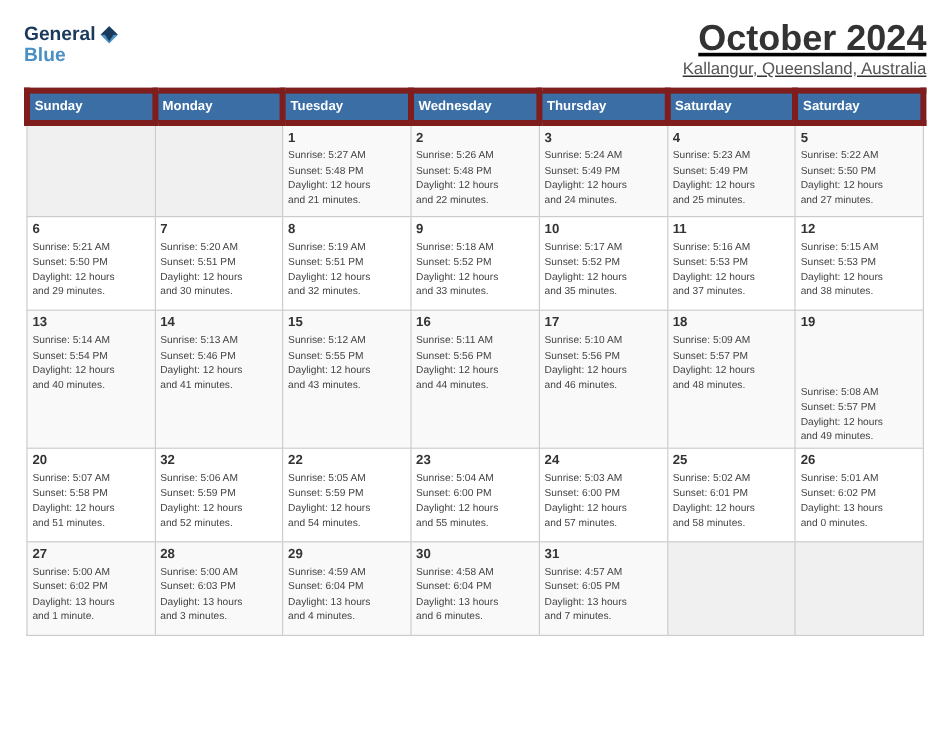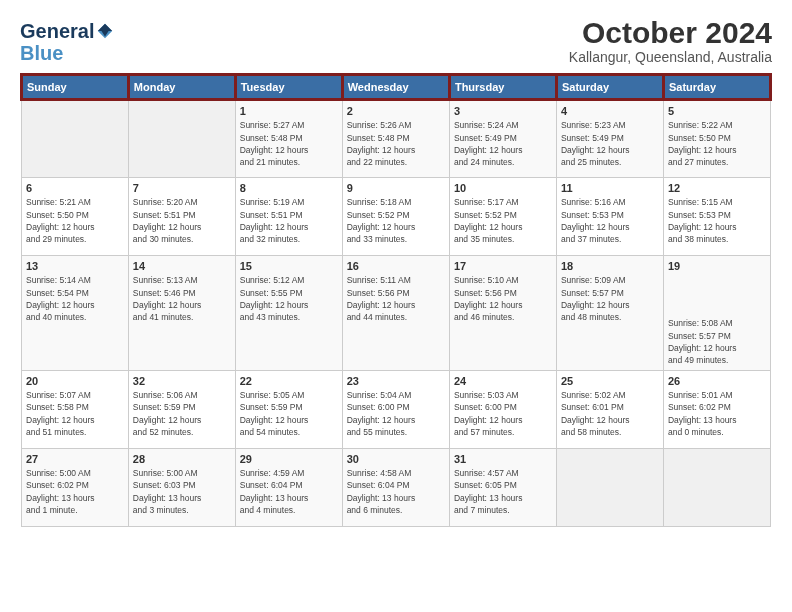--- a/index.html
+++ b/index.html
@@ -20,33 +20,34 @@
       align-items: flex-start;
       justify-content: space-between;
       margin-bottom: 8px;
     }
     .logo {
       display: flex;
       align-items: center;
       margin-top: 4px;
     }
     .logo-text {
-      font-size: 20px;
+      font-size: 16px;
       font-weight: bold;
       color: #1a3a5c;
       line-height: 1.1;
     }
     .logo-icon {
       width: 18px;
       height: 18px;
       margin-left: 2px;
       fill: #4a90c4;
     }
     .title-section {
       text-align: right;
+      text-decoration: underline;
     }
     .title-section h1 {
       font-size: 30px;
       font-weight: bold;
       color: #333;
       line-height: 1.1;
     }
     .title-section h2 {
       font-size: 14px;
       color: #555;
@@ -56,21 +57,21 @@
       width: 100%;
       border-collapse: collapse;
       font-size: 9.5px;
     }
     .calendar thead tr th {
       background: #3a6ea5;
       color: #fff;
       padding: 5px 4px;
       font-size: 11px;
       font-weight: bold;
-      border: 3px solid #7f1d1d;
+      border: 5px solid #7f1d1d;
       text-align: left;
     }
     .calendar tbody tr td {
       border: 1px solid #ccc;
       vertical-align: top;
       padding: 3px 4px;
       width: 108px;
       height: 78px;
       color: #333;
       line-height: 1.4;

